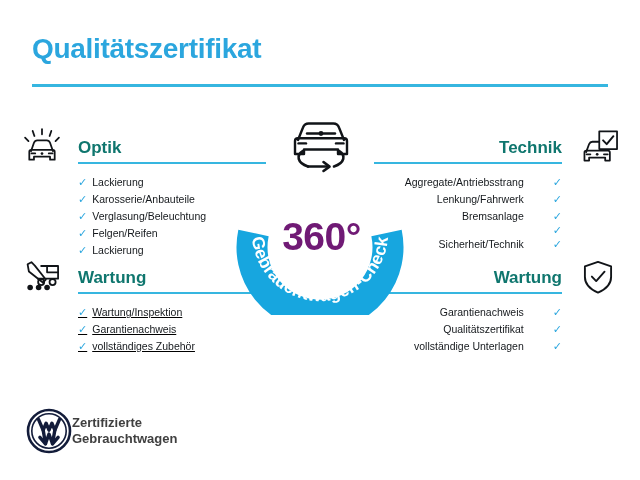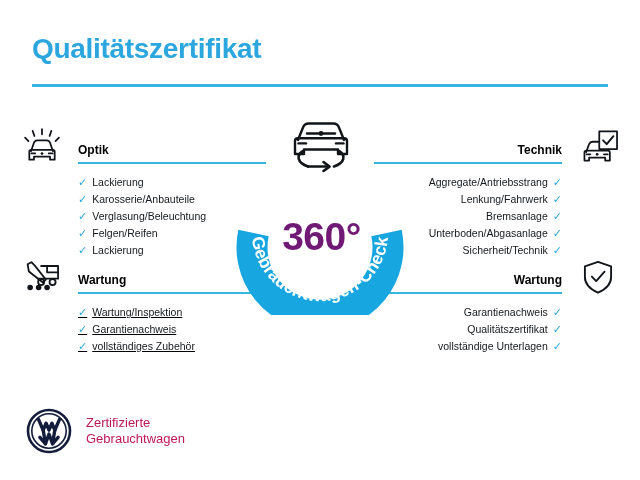--- a/index.html
+++ b/index.html
@@ -70,23 +70,23 @@
 
   .block-titlewrap {
     position: absolute;
     top: 0;
     height: 42px;
   }
   .block-left .block-titlewrap  { left: 62px;  right: 0; }
   .block-right .block-titlewrap { right: 62px; left: 0; }
 
   .block-title {
-    font-size: 12px;
-    font-weight: bold;
-    color: #000000;
+    font-size: 17px;
+    font-weight: bold;
+    color: #0f766e;
     line-height: 1;
     position: absolute;
     bottom: 12px;
   }
   .block-left .block-title  { left: 0; }
   .block-right .block-title { right: 0; margin-left: 20px; }
 
   .block-rule {
     position: absolute;
     bottom: 4px;
@@ -106,21 +106,21 @@
 
   .check-item {
     font-size: 10.5px;
     color: #14181c;
     line-height: 1.62;
     white-space: nowrap;
     display: flex;
     align-items: baseline;
   }
   .block-left .check-item  { justify-content: flex-start; }
-  .block-right .check-item { justify-content: flex-end; }
+  .block-right .check-item { justify-content: flex-end; gap: 24px; }
 
   .check-mark {
     color: #2BA6DE;
     font-size: 11px;
     font-weight: bold;
     line-height: 1;
   }
   .block-left .check-mark  { margin-right: 5px; }
   .block-right .check-mark { margin-left: 5px; order: 2; }
   .block-right .check-text { order: 1; }
@@ -167,24 +167,23 @@
     bottom: 26px;
     display: flex;
     align-items: center;
   }
   .vw-logo {
     width: 46px;
     height: 46px;
     flex: none;
   }
   .footer-text {
-    margin-left: 14px;
     font-size: 13px;
-    font-weight: normal;
-    color: #be185d;
+    font-weight: bold;
+    color: #404040;
     line-height: 1.25;
   }
   .footer-line { white-space: nowrap; }
 </style>
 </head>
 <body>
 
 <div class="page">
 
   <div class="header">
@@ -266,21 +265,20 @@
       </li>
       <li class="check-item">
         <span class="check-text">Lenkung/Fahrwerk</span>
         <span class="check-mark">✓</span>
       </li>
       <li class="check-item">
         <span class="check-text">Bremsanlage</span>
         <span class="check-mark">✓</span>
       </li>
       <li class="check-item">
-        <span class="check-text">Unterboden/Abgasanlage</span>
         <span class="check-mark">✓</span>
       </li>
       <li class="check-item">
         <span class="check-text">Sicherheit/Technik</span>
         <span class="check-mark">✓</span>
       </li>
     </ul>
   </div>
 
   <div class="block block-left" style="top:256px;text-decoration:underline;">

